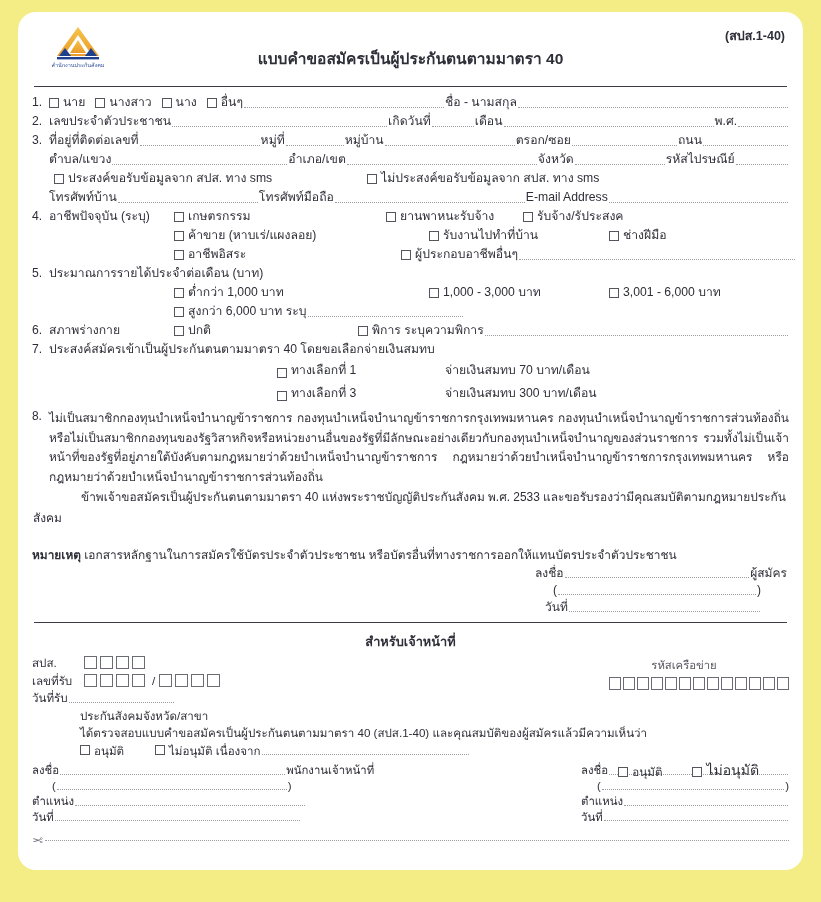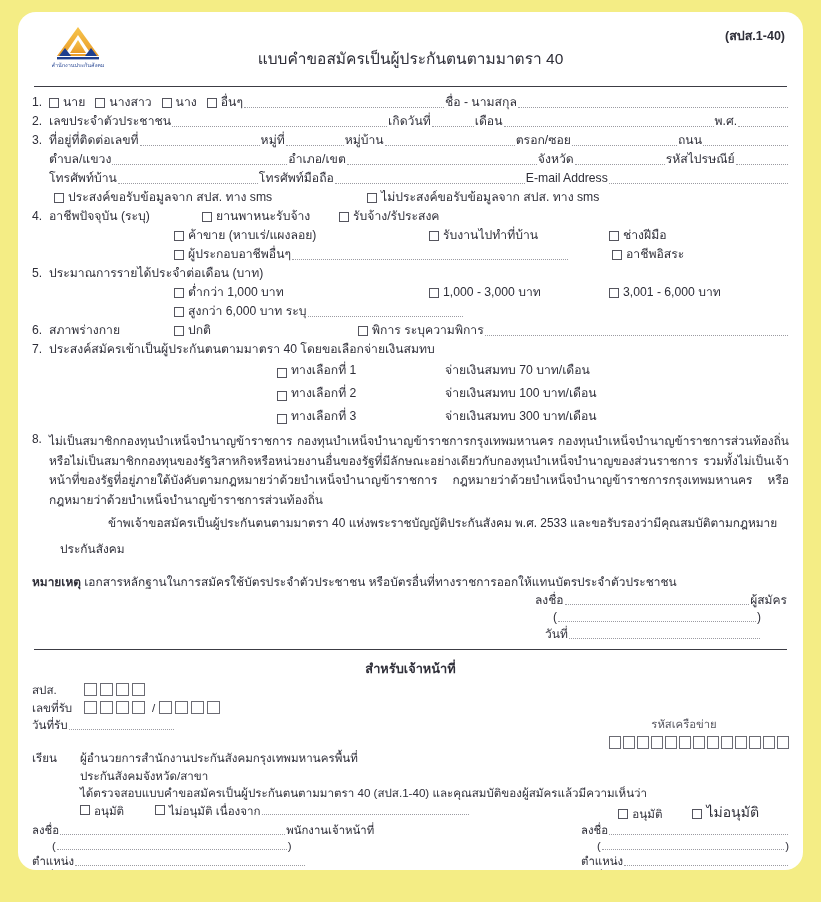--- a/index.html
+++ b/index.html
@@ -14,50 +14,50 @@
     position: absolute; left: 18px; top: 12px; width: 785px; height: 858px;
     background: #ffffff; border-radius: 18px; padding: 8px 14px 6px 14px;
     overflow: hidden;
   }
   
   .hdr { position: relative; height: 62px; }
   .logo { position: absolute; left: 18px; top: 6px; width: 56px; text-align: center; }
   .logo svg { display:block; margin: 0 auto; }
   .logo-cap { font-size: 5.5px; color: #1f3f8f; line-height: 6px; }
   .form-code { position: absolute; right: 4px; top: 6px; font-weight: bold; font-size: 12.5px; }
-  .title { text-align: center; padding-top: 26px; font-weight: normal; font-size: 15.5px; }
+  .title { text-align: center; padding-top: 26px; font-weight: bold; font-size: 15.5px; }
   .rule { border: none; border-top: 1.6px solid #3c3c44; margin: 4px 2px 6px 2px; }
   
   .row { display: flex; align-items: flex-end; line-height: 19px; font-size: 12.2px; white-space: nowrap; }
   .num { width: 17px; flex: none; }
   .lbl { flex: none; }
   .cb { width: 10px; height: 10px; border: 1.3px solid #55555e; background: #fff; display: inline-block; flex: none; margin: 0 4px 4px 0; }
   .dots { flex: 1 1 auto; border-bottom: 1.2px dotted #9b9ba2; margin: 0 1px 4px 1px; min-width: 14px; }
   .opt { display: flex; align-items: flex-end; }
   .c1 { width: 142px; flex: none; }
   .colw { width: 184px; flex: none; }
   .colw2 { width: 165px; flex: none; padding-left: 28px; }
   .ind { padding-left: 142px; gap: 43px; }
   .ind7 { padding-left: 245px; }
   
   .p8 { font-size: 11.9px; line-height: 19.5px; text-align: justify; margin: 2px 0 0 17px; white-space: normal; }
-  .p8b { font-size: 11.9px; line-height: 26px; margin-left: 28px; text-indent: 48px; white-space: normal; }
-  .note { font-size: 11.9px; line-height: 20px; margin-top: 10px; white-space: normal; }
+  .p8b { font-size: 11.9px; line-height: 21px; margin-left: 1px; text-indent: 48px; white-space: normal; }
+  .note { font-size: 11.9px; line-height: 20px; margin-top: 16px; white-space: normal; }
   .sigblk { width: 252px; margin-left: auto; margin-right: 2px; }
   .sigblk .row { line-height: 17px; font-size: 12px; }
   .paren { padding-left: 18px; padding-right: 26px; }
   
   .mid-title { text-align: center; font-weight: bold; font-size: 12.8px; margin-top: 8px; }
   .off-grid { display: flex; justify-content: space-between; margin-top: 2px; }
   .off-left { width: 300px; }
   .off-left .row { line-height: 17.5px; font-size: 11.6px; align-items: center; }
   .off-left .row .lblw { width: 52px; flex: none; }
   .sqr { width: 13px; height: 13px; border: 1px solid #6b6b73; display: inline-block; flex: none; margin-right: 3px; }
   .net { width: 210px; text-align: center; padding-top: 2px; }
-  .net .cap { font-size: 11.3px; color: #55555e; margin-top: 32px; }
+  .net .cap { font-size: 11.3px; color: #55555e; }
   .netboxes { display: flex; justify-content: flex-end; margin-top: 3px; }
   .nbx { width: 12.5px; height: 13px; border: 1px solid #6b6b73; flex: none; margin-left: 1.5px; }
   .to-block .row { line-height: 17.5px; font-size: 11.6px; }
   .to-block .num2 { width: 48px; flex: none; }
   .approve-r { display: flex; gap: 30px; position: absolute; right: 30px; }
   .sig2 { display: flex; justify-content: space-between; margin-top: 4px; }
   .sigL { width: 430px; }
   .sigR { width: 208px; }
   .sig2 .row { line-height: 15.5px; font-size: 11.4px; }
   
@@ -139,42 +139,46 @@
   <div class="row" style="padding-left:17px">
     <span class="lbl">ตำบล/แขวง</span>
     <span class="dots" style="flex:0 0 175px"></span>
     <span class="lbl">อำเภอ/เขต</span>
     <span class="dots" style="flex:0 0 190px"></span>
     <span class="lbl">จังหวัด</span>
     <span class="dots" style="flex:0 0 90px"></span>
     <span class="lbl">รหัสไปรษณีย์</span>
     <span class="dots"></span>
   </div>
+  <div class="row" style="padding-left:22px">
+    <span class="opt" style="width:313px">
+      <span class="cb"></span>
+      <span class="lbl">ประสงค์ขอรับข้อมูลจาก สปส. ทาง sms</span>
+    </span>
+    <span class="opt">
+      <span class="cb"></span>
+      <span class="lbl">ไม่ประสงค์ขอรับข้อมูลจาก สปส. ทาง sms</span>
+    </span>
+  </div>
   <div class="row" style="padding-left:17px">
     <span class="lbl">โทรศัพท์บ้าน</span>
     <span class="dots" style="flex:0 0 140px"></span>
     <span class="lbl">โทรศัพท์มือถือ</span>
     <span class="dots" style="flex:0 0 190px"></span>
     <span class="lbl">E-mail Address</span>
     <span class="dots"></span>
   </div>
-  <div class="row" style="padding-left:22px">
-    <span class="opt" style="width:313px">
-      <span class="cb"></span>
-      <span class="lbl">ประสงค์ขอรับข้อมูลจาก สปส. ทาง sms</span>
-    </span>
-    <span class="opt">
-      <span class="cb"></span>
-      <span class="lbl">ไม่ประสงค์ขอรับข้อมูลจาก สปส. ทาง sms</span>
-    </span>
-  </div>
 
   <div class="row">
     <span class="num">4.</span>
     <span class="c1" style="width:125px">อาชีพปัจจุบัน (ระบุ)</span>
+    <span class="opt colw">
+      <span class="cb"></span>
+      <span class="lbl">เกษตรกรรม</span>
+    </span>
     <span class="opt colw2">
       <span class="cb"></span>
       <span class="lbl">ยานพาหนะรับจ้าง</span>
     </span>
     <span class="opt">
       <span class="cb"></span>
       <span class="lbl">รับจ้าง/รัประสงค</span>
     </span>
   </div>
   <div class="row ind">
@@ -185,28 +189,28 @@
     <span class="opt colw2">
       <span class="cb"></span>
       <span class="lbl">รับงานไปทำที่บ้าน</span>
     </span>
     <span class="opt">
       <span class="cb"></span>
       <span class="lbl">ช่างฝีมือ</span>
     </span>
   </div>
   <div class="row ind">
+    <span class="opt colw">
+      <span class="cb"></span>
+      <span class="lbl">อาชีพอิสระ</span>
+    </span>
     <span class="opt" style="flex:0 0 395px">
       <span class="cb"></span>
       <span class="lbl">ผู้ประกอบอาชีพอื่นๆ</span>
       <span class="dots"></span>
-    </span>
-    <span class="opt colw">
-      <span class="cb"></span>
-      <span class="lbl">อาชีพอิสระ</span>
     </span>
   </div>
 
   <div class="row">
     <span class="num">5.</span>
     <span class="lbl">ประมาณการรายได้ประจำต่อเดือน (บาท)</span>
   </div>
   <div class="row ind">
     <span class="opt colw">
       <span class="cb"></span>
@@ -246,27 +250,20 @@
   <div class="row">
     <span class="num">7.</span>
     <span class="lbl">ประสงค์สมัครเข้าเป็นผู้ประกันตนตามมาตรา 40 โดยขอเลือกจ่ายเงินสมทบ</span>
   </div>
   <div class="row ind7" style="line-height:23px">
     <span class="opt" style="width:168px">
       <span class="cb"></span>
       <span class="lbl">ทางเลือกที่ 1</span>
     </span>
     <span class="lbl">จ่ายเงินสมทบ 70 บาท/เดือน</span>
-  </div>
-  <div class="row ind7" style="line-height:23px">
-    <span class="opt" style="width:168px">
-      <span class="cb"></span>
-      <span class="lbl">ทางเลือกที่ 2</span>
-    </span>
-    <span class="lbl">จ่ายเงินสมทบ 100 บาท/เดือน</span>
   </div>
   <div class="row ind7" style="line-height:23px">
     <span class="opt" style="width:168px">
       <span class="cb"></span>
       <span class="lbl">ทางเลือกที่ 3</span>
     </span>
     <span class="lbl">จ่ายเงินสมทบ 300 บาท/เดือน</span>
   </div>
 
   <div style="position:relative; margin-top:4px">
@@ -341,24 +338,20 @@
           <span class="nbx"></span>
           <span class="nbx"></span>
           <span class="nbx"></span>
           <span class="nbx"></span>
           <span class="nbx"></span>
       </div>
     </div>
   </div>
 
   <div class="to-block" style="position:relative">
-    <div class="row">
-      <span class="num2">เรียน</span>
-      <span class="lbl">ผู้อำนวยการสำนักงานประกันสังคมกรุงเทพมหานครพื้นที่</span>
-    </div>
     <div class="row" style="padding-left:48px">
       <span class="lbl">ประกันสังคมจังหวัด/สาขา</span>
     </div>
     <div class="row" style="padding-left:48px">
       <span class="lbl">ได้ตรวจสอบแบบคำขอสมัครเป็นผู้ประกันตนตามมาตรา 40 (สปส.1-40) และคุณสมบัติของผู้สมัครแล้วมีความเห็นว่า</span>
     </div>
     <div class="approve-r" style="top:52px">
       <span class="opt">
         <span class="cb"></span>
         <span class="lbl" style="font-size:11.6px">อนุมัติ</span>

